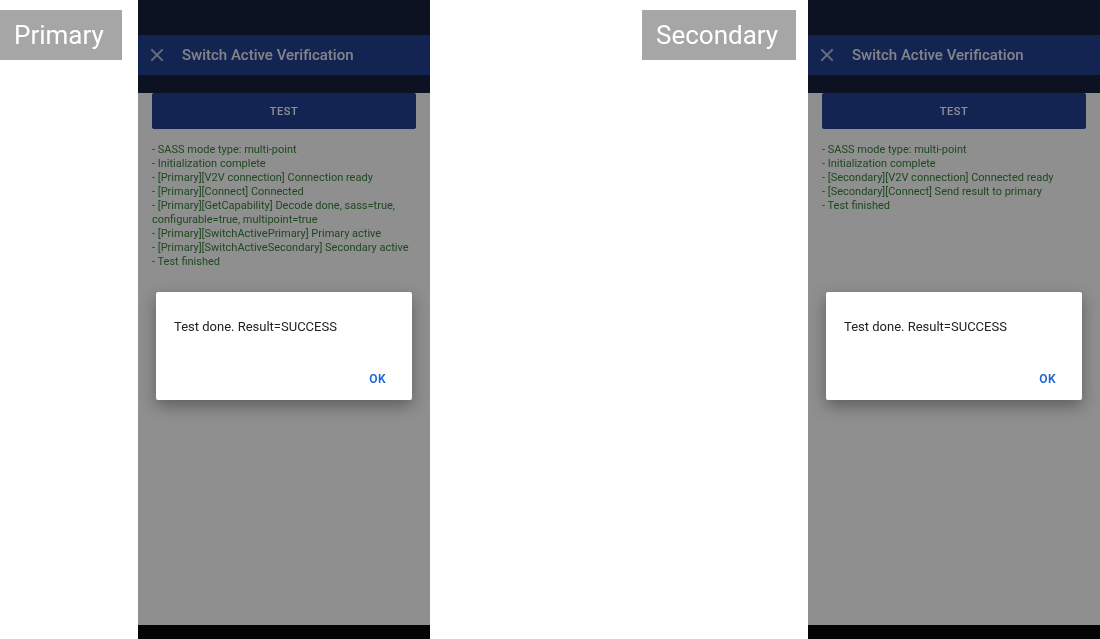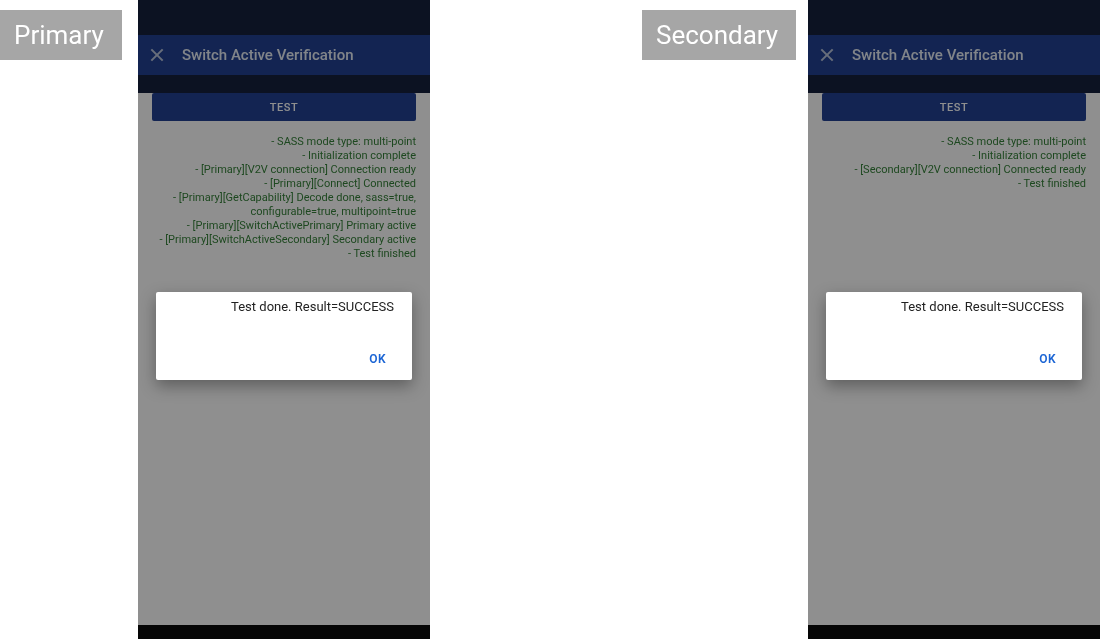--- a/index.html
+++ b/index.html
@@ -25,21 +25,20 @@
     .label-primary { left: 0; }
     .label-secondary { left: 602px; margin-left: 40px; }
 
     .phone {
       position: absolute;
       top: 0;
       width: 292px;
       height: 639px;
       background: #0d1836;
       overflow: hidden;
-      text-align: right;
     }
     .phone-primary { left: 138px; }
     .phone-secondary { left: 808px; }
 
     .status-spacer { height: 35px; }
 
     .appbar {
       height: 40px;
       background: #1a3a8f;
       display: flex;
@@ -68,21 +67,21 @@
     }
 
     .body-area {
       background: #fff;
       height: 550px;
       position: relative;
     }
 
     .test-btn {
       margin: 18px 14px 10px;
-      height: 28px;
+      height: 36px;
       background: #1a3a8f;
       color: #fff;
       font-size: 11px;
       font-weight: 500;
       letter-spacing: 0.5px;
       display: flex;
       align-items: center;
       justify-content: center;
       border-radius: 2px;
       cursor: pointer;
@@ -104,21 +103,21 @@
     }
 
     .dialog {
       position: absolute;
       left: 18px; right: 18px;
       top: 292px;
       background: #fff;
       border-radius: 2px;
       box-shadow: 0 6px 16px rgba(0,0,0,0.35);
       z-index: 6;
-      padding: 7px 18px 10px;
+      padding: 27px 18px 10px;
     }
     .dialog-msg {
       font-size: 13px;
       color: #222;
       margin-bottom: 18px;
     }
     .dialog-actions {
       display: flex;
       justify-content: flex-end;
     }
@@ -179,20 +178,21 @@
   <div class="appbar">
     <div class="close-x"></div>
     <div class="appbar-title">Switch Active Verification</div>
   </div>
   <div class="body-area">
     <div class="test-btn">TEST</div>
     <div class="log">
       <div>- SASS mode type: multi-point</div>
       <div>- Initialization complete</div>
       <div>- [Secondary][V2V connection] Connected ready</div>
+      <div>- [Secondary][Connect] Send result to primary</div>
       <div>- Test finished</div>
     </div>
   </div>
   <div class="scrim"></div>
   <div class="dialog">
     <div class="dialog-msg">Test done. Result=SUCCESS</div>
     <div class="dialog-actions">
       <div class="ok-btn">OK</div>
     </div>
   </div>

